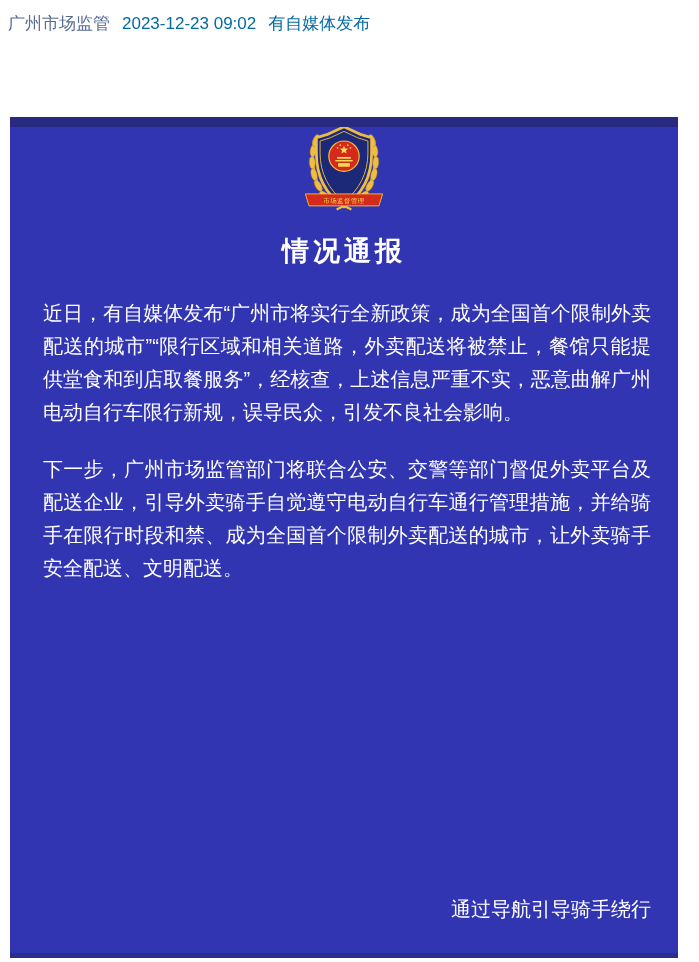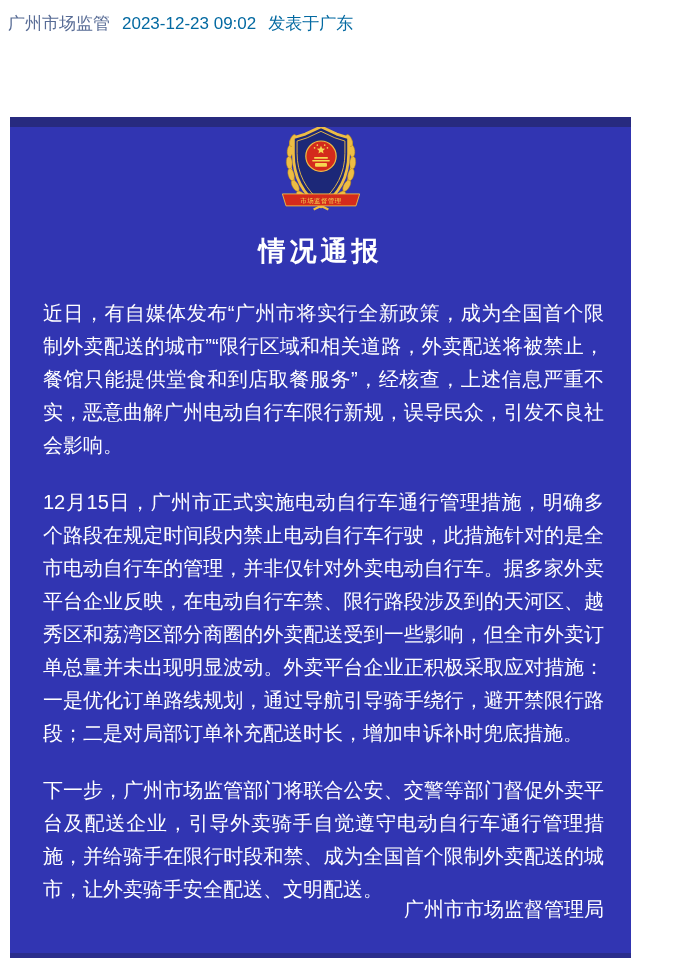--- a/index.html
+++ b/index.html
@@ -16,21 +16,21 @@
   }
   .byline{
     margin:13px 8px 0 8px;
     font-size:17px;line-height:22px;
     display:flex;align-items:baseline;gap:12px;white-space:nowrap;
   }
   .byline .source{color:#576b95;cursor:pointer;}
   .byline .meta{color:#0369a1;}
   
   .notice-card{
-    position:absolute;left:10px;top:104px;width:621px;height:841px;
+    position:absolute;left:10px;top:104px;width:668px;height:841px;
     background:#3135b2;overflow:hidden;
   }
   .notice-card .edge-top{
     position:absolute;left:0;top:0;width:100%;height:10px;background:#272a7f;
   }
   .notice-card .edge-bottom{
     position:absolute;left:0;bottom:0;width:100%;height:5px;background:#2a2d8c;
   }
   .badge{display:block;margin:7px auto 0 auto;}
   .notice-title{
@@ -54,21 +54,21 @@
 </style>
 </head>
 <body>
 
 <div class="article">
 
 
   <div class="byline">
     <span class="source">广州市场监管</span>
     <span class="meta">2023-12-23 09:02</span>
-    <span class="meta">发表于广东</span>
+    <span class="meta">有自媒体发布</span>
   </div>
 
   <div class="notice-card">
     <div class="edge-top"></div>
 
     <svg class="badge" viewBox="0 0 100 100" width="92" height="92" aria-hidden="true">
 
       <g id="wreathL" fill="#eebd44" stroke="#b8860b" stroke-width="0.5">
         <path d="M33,84 Q13,62 17,18" fill="none" stroke="#eebd44" stroke-width="2.2"></path>
         <ellipse cx="0" cy="0" rx="3.2" ry="6.8" transform="translate(29,78) rotate(-50)"></ellipse>
@@ -95,26 +95,25 @@
       <rect x="43.5" y="42.5" width="13" height="4" rx="1" fill="#f6d850"></rect>
 
       <path d="M8,76 L92,76 L88,89 L12,89 Z" fill="#d42a1c" stroke="#eebd44" stroke-width="1"></path>
       <text x="50" y="85.5" font-size="7" letter-spacing="0.5" fill="#f6d850" text-anchor="middle">市场监督管理</text>
     </svg>
 
     <div class="notice-title">情况通报</div>
 
     <div class="notice-body">
       <p>近日，有自媒体发布“广州市将实行全新政策，成为全国首个限制外卖配送的城市”“限行区域和相关道路，外卖配送将被禁止，餐馆只能提供堂食和到店取餐服务”，经核查，上述信息严重不实，恶意曲解广州电动自行车限行新规，误导民众，引发不良社会影响。</p>
-      <p>12月15日，广州市正式实施电动自行车通行管理措施，明确多个路段在规定时间段内禁止电动自行车行驶，此措施针对的是全市电动自行车的管理，并非仅针对外卖电动自行车。据多家外卖平台企业反映，在电动自行车禁、限行路段涉及到的天河区、越秀区和荔湾区部分商圈的外卖配送受到一些影响，但全市外卖订单总量并未出现明显波动。外卖平台企业正积极采取应对措施：一是优化订单路线规划，通过导航引导骑手绕行，避开禁限行路段；二是对局部订单补充配送时长，增加申诉补时兜底措施。</p>
       <p>下一步，广州市场监管部门将联合公安、交警等部门督促外卖平台及配送企业，引导外卖骑手自觉遵守电动自行车通行管理措施，并给骑手在限行时段和禁、成为全国首个限制外卖配送的城市，让外卖骑手安全配送、文明配送。</p>
     </div>
 
     <div class="signature">
       <div class="sig-inner">
-        <div>广州市市场监督管理局</div>
+        <div>通过导航引导骑手绕行</div>
       </div>
     </div>
 
     <div class="edge-bottom"></div>
   </div>
 
 </div>
 
 </body></html>

